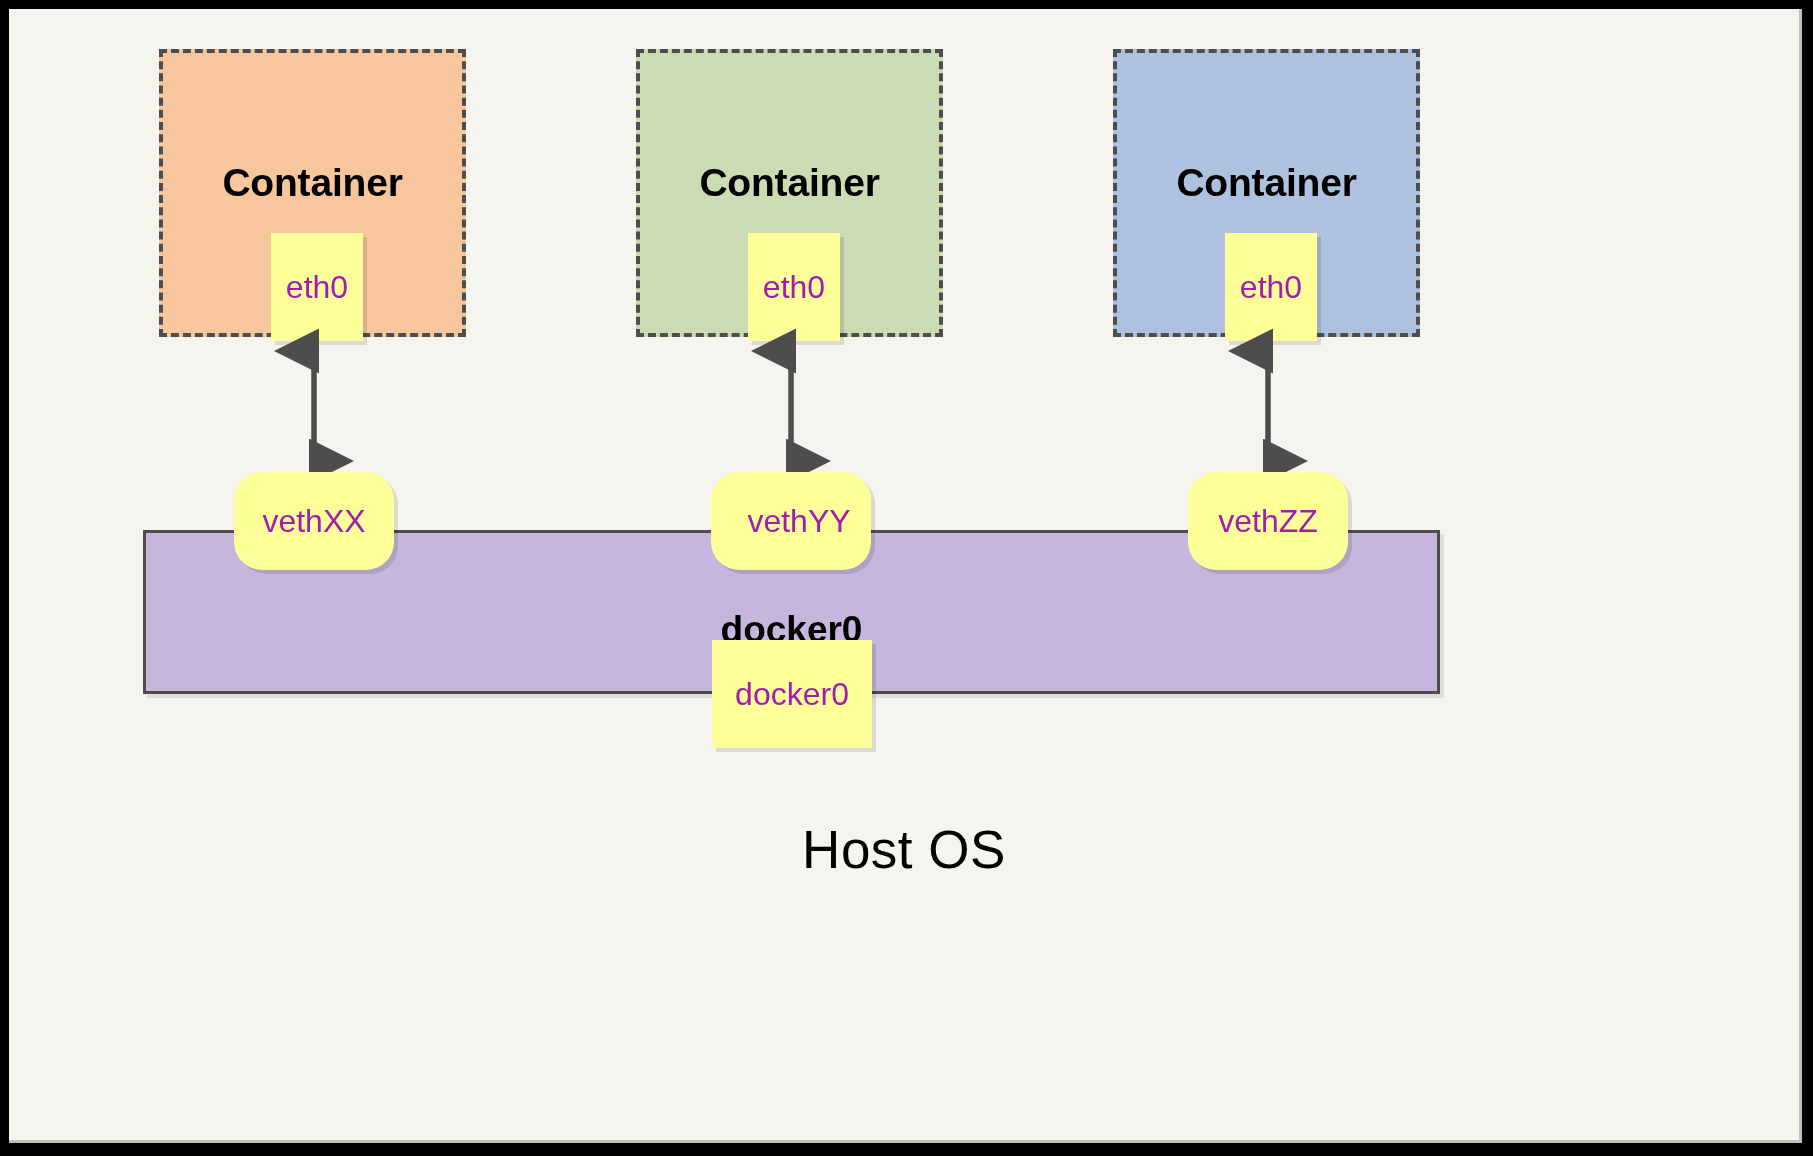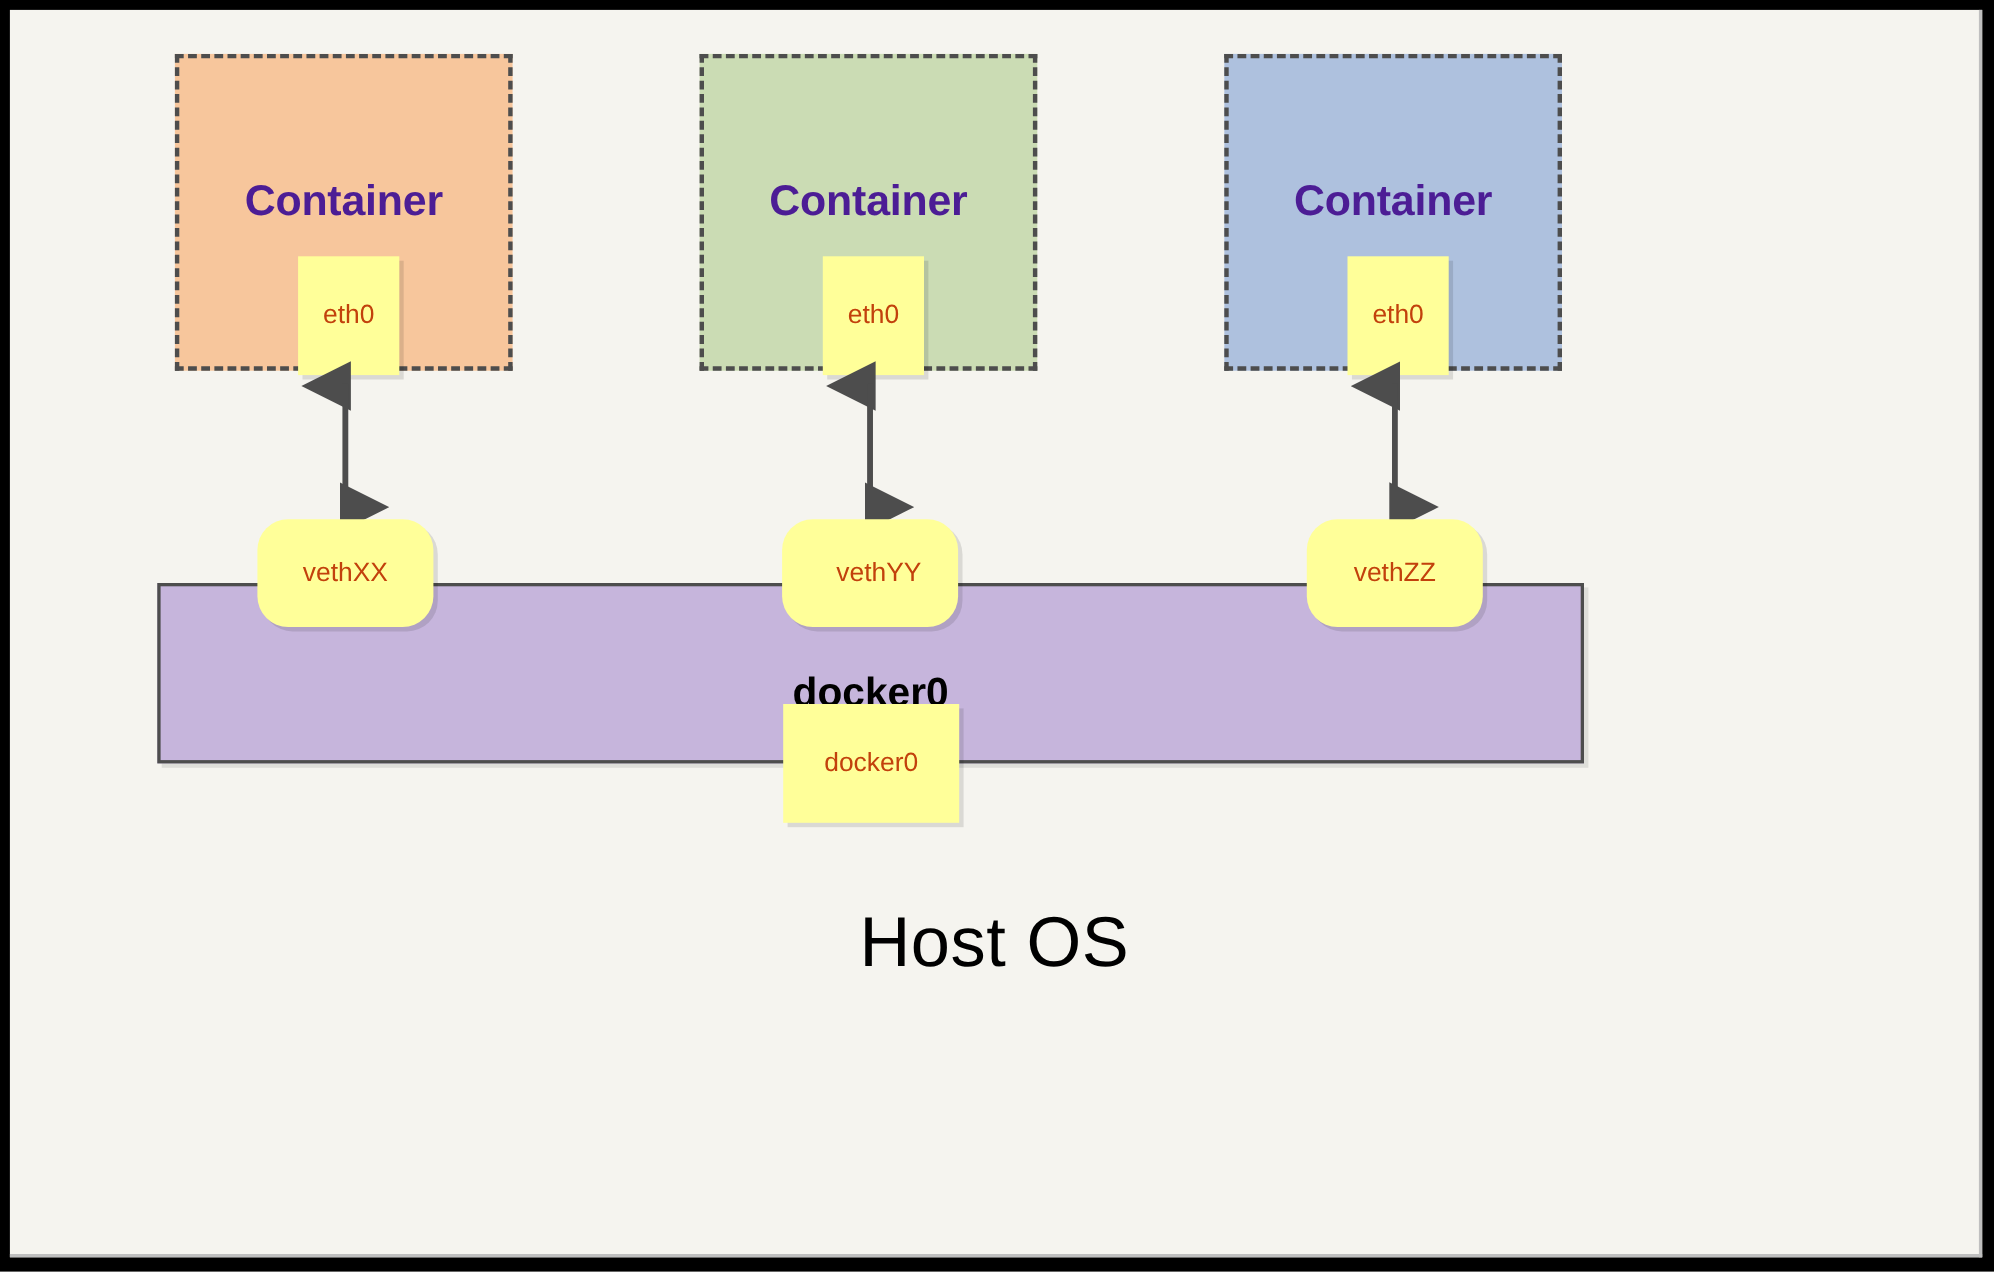--- a/index.html
+++ b/index.html
@@ -43,35 +43,35 @@
     width: 307px;
     height: 288px;
   }
   .container-title {
     position: absolute;
     left: 0; right: 0;
     top: 108px;
     text-align: center;
     font-size: 39px;
     font-weight: bold;
-    color: #4c1d95;
+    color: #000000;
     letter-spacing: -0.2px;
   }
 
   
   .ybox {
     position: absolute;
     box-sizing: border-box;
     background: #ffff99;
     box-shadow: 4px 4px 0 0 rgba(0,0,0,0.11);
     display: flex;
     align-items: center;
     justify-content: center;
-    color: #c2410c;
-    font-size: 24px;
+    color: #a21caf;
+    font-size: 32px;
     line-height: 1;
   }
 
   
   .eth-box {
     width: 92px;
     height: 108px;
     top: 180px;
     left: 108px;
   }
@@ -121,21 +121,21 @@
     color: #000000;
     white-space: nowrap;
   }
 
   
   .host-os {
     position: absolute;
     left: 0; right: 0;
     top: 810px;
     text-align: center;
-    font-size: 64px;
+    font-size: 53px;
     color: #000000;
     letter-spacing: 0.5px;
   }
 
   
   .arrow-svg {
     position: absolute;
     top: 326px;
     width: 40px;
     height: 142px;

